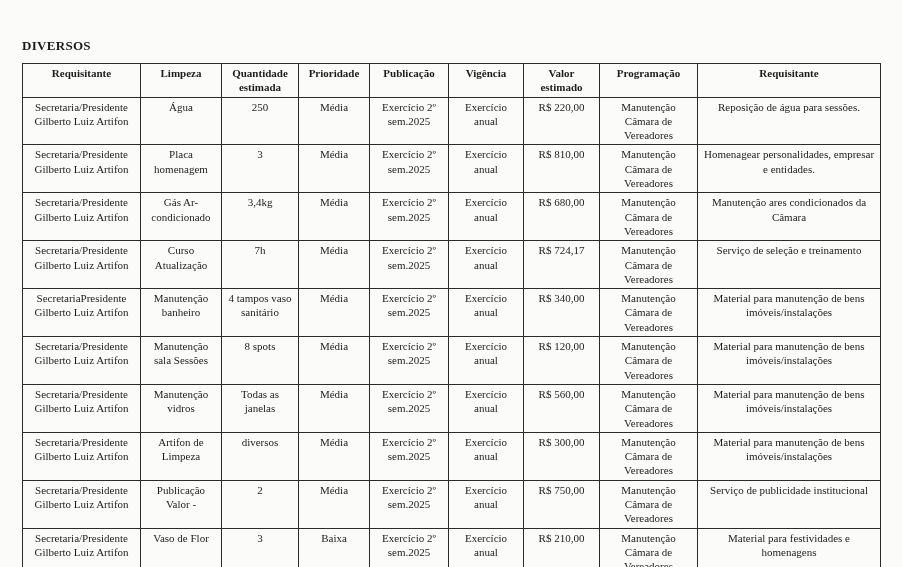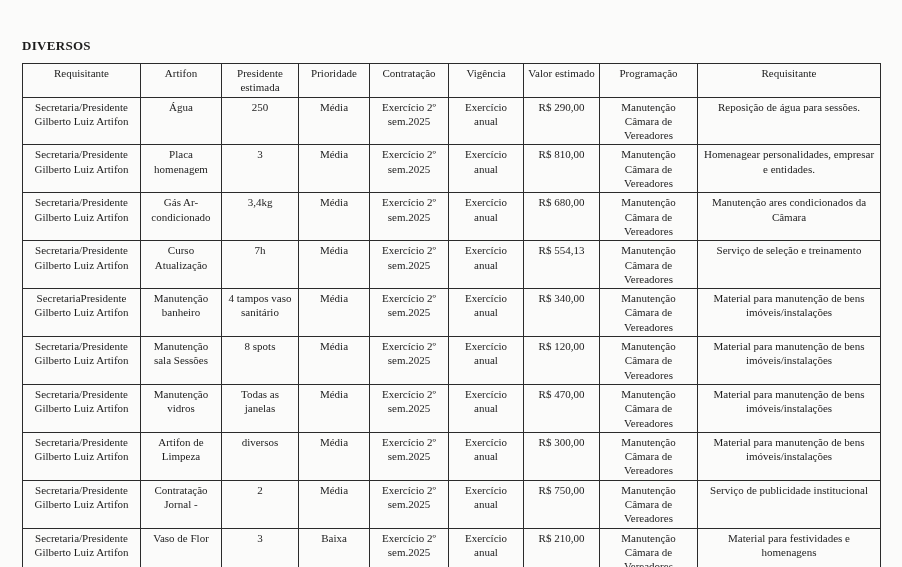--- a/index.html
+++ b/index.html
@@ -42,21 +42,21 @@
   table.requests-table td {
     border: 1.4px solid #2b2b2b;
     font-size: 11px;
     line-height: 1.3;
     text-align: center;
     vertical-align: top;
     padding: 2px 4px;
     overflow: hidden;
   }
   table.requests-table th {
-    font-weight: normal;
+    font-weight: bold;
     height: 30px;
     text-align: center;
   }
   table.requests-table td {
     height: 42.5px;
   }
 </style>
 </head>
 <body>
 
@@ -71,39 +71,39 @@
         <col>
         <col>
         <col>
         <col>
         <col>
         <col>
     </colgroup>
     <thead>
       <tr>
           <th>Requisitante</th>
-          <th>Artifon</th>
-          <th>Presidente estimada</th>
+          <th>Limpeza</th>
+          <th>Quantidade estimada</th>
           <th>Prioridade</th>
-          <th>Contratação</th>
+          <th>Publicação</th>
           <th>Vigência</th>
           <th>Valor estimado</th>
           <th>Programação</th>
           <th>Requisitante</th>
         </tr>
     </thead>
     <tbody>
         <tr>
           <td>Secretaria/Presidente Gilberto Luiz Artifon</td>
           <td>Água</td>
           <td>250</td>
           <td>Média</td>
           <td>Exercício 2º sem.2025</td>
           <td>Exercício anual</td>
-          <td>R$ 290,00</td>
+          <td>R$ 220,00</td>
           <td>Manutenção Câmara de Vereadores</td>
           <td>Reposição de água para sessões.</td>
         </tr>
         <tr>
           <td>Secretaria/Presidente Gilberto Luiz Artifon</td>
           <td>Placa homenagem</td>
           <td>3</td>
           <td>Média</td>
           <td>Exercício 2º sem.2025</td>
           <td>Exercício anual</td>
@@ -122,21 +122,21 @@
           <td>Manutenção Câmara de Vereadores</td>
           <td>Manutenção ares condicionados da Câmara</td>
         </tr>
         <tr>
           <td>Secretaria/Presidente Gilberto Luiz Artifon</td>
           <td>Curso Atualização</td>
           <td>7h</td>
           <td>Média</td>
           <td>Exercício 2º sem.2025</td>
           <td>Exercício anual</td>
-          <td>R$ 554,13</td>
+          <td>R$ 724,17</td>
           <td>Manutenção Câmara de Vereadores</td>
           <td>Serviço de seleção e treinamento</td>
         </tr>
         <tr>
           <td>SecretariaPresidente Gilberto Luiz Artifon</td>
           <td>Manutenção banheiro</td>
           <td>4 tampos vaso sanitário</td>
           <td>Média</td>
           <td>Exercício 2º sem.2025</td>
           <td>Exercício anual</td>
@@ -155,38 +155,38 @@
           <td>Manutenção Câmara de Vereadores</td>
           <td>Material para manutenção de bens imóveis/instalações</td>
         </tr>
         <tr>
           <td>Secretaria/Presidente Gilberto Luiz Artifon</td>
           <td>Manutenção vidros</td>
           <td>Todas as janelas</td>
           <td>Média</td>
           <td>Exercício 2º sem.2025</td>
           <td>Exercício anual</td>
-          <td>R$ 470,00</td>
+          <td>R$ 560,00</td>
           <td>Manutenção Câmara de Vereadores</td>
           <td>Material para manutenção de bens imóveis/instalações</td>
         </tr>
         <tr>
           <td>Secretaria/Presidente Gilberto Luiz Artifon</td>
           <td>Artifon de Limpeza</td>
           <td>diversos</td>
           <td>Média</td>
           <td>Exercício 2º sem.2025</td>
           <td>Exercício anual</td>
           <td>R$ 300,00</td>
           <td>Manutenção Câmara de Vereadores</td>
           <td>Material para manutenção de bens imóveis/instalações</td>
         </tr>
         <tr>
           <td>Secretaria/Presidente Gilberto Luiz Artifon</td>
-          <td>Contratação Jornal -</td>
+          <td>Publicação Valor -</td>
           <td>2</td>
           <td>Média</td>
           <td>Exercício 2º sem.2025</td>
           <td>Exercício anual</td>
           <td>R$ 750,00</td>
           <td>Manutenção Câmara de Vereadores</td>
           <td>Serviço de publicidade institucional</td>
         </tr>
         <tr>
           <td>Secretaria/Presidente Gilberto Luiz Artifon</td>

